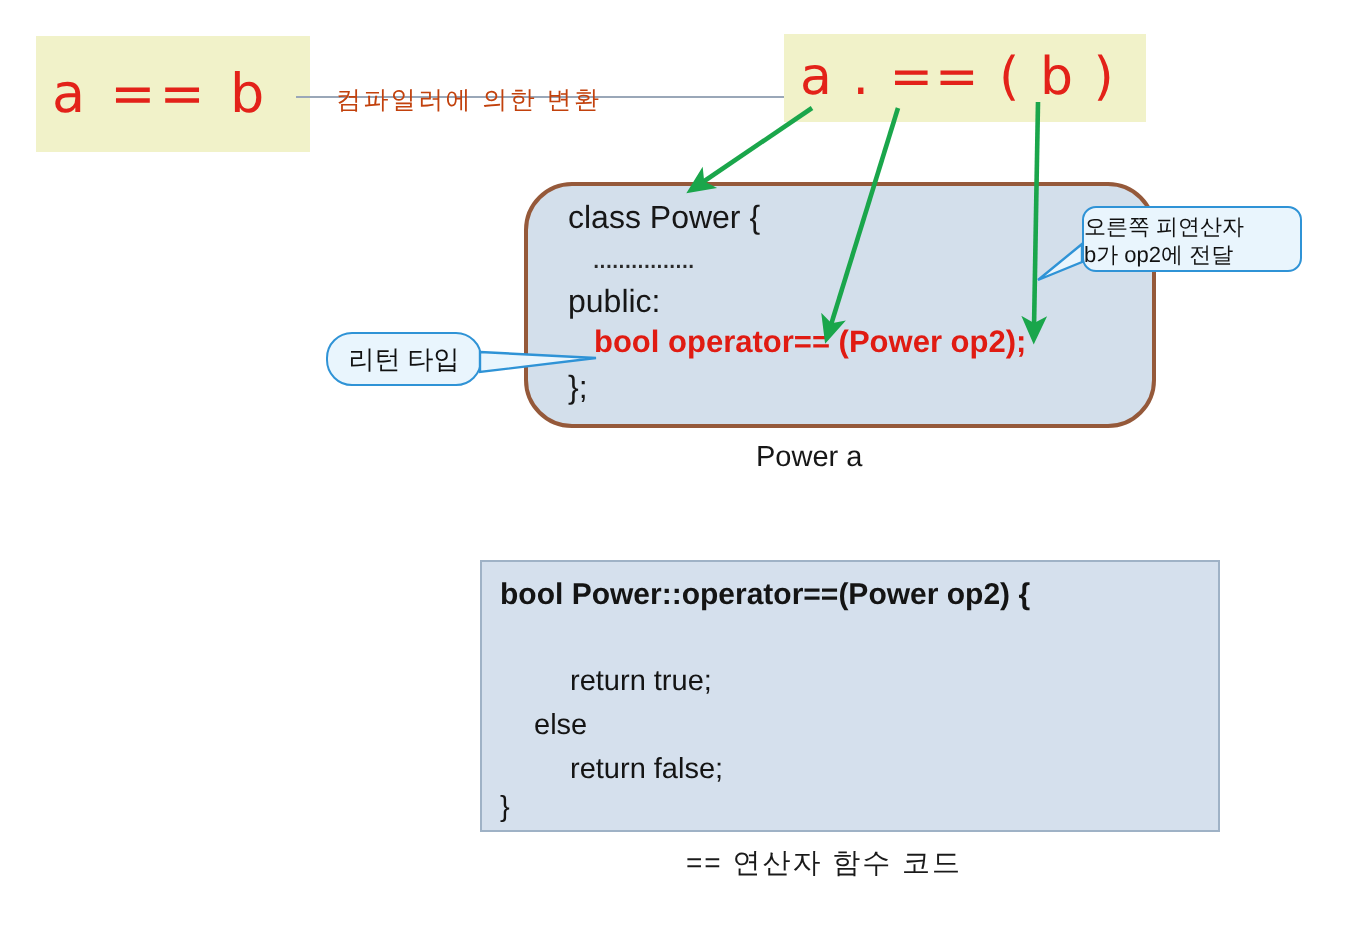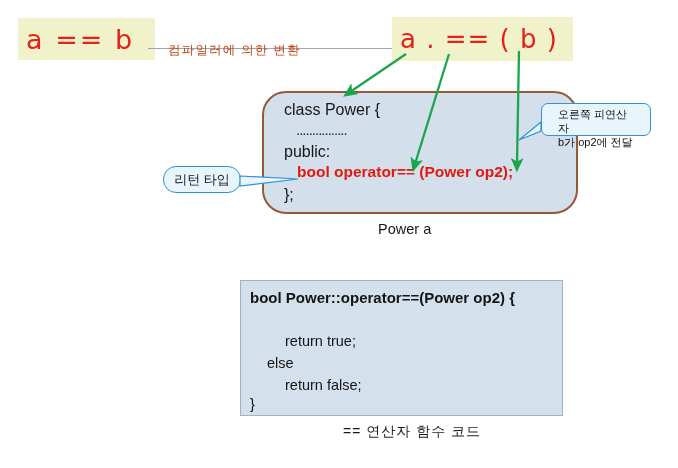--- a/index.html
+++ b/index.html
@@ -23,21 +23,21 @@
     background: #f1f2c9;
     color: #e32219;
     font-size: 27px;
     letter-spacing: 2px;
     font-family: "DejaVu Sans", "Liberation Sans", sans-serif;
     display: flex;
     align-items: center;
     white-space: pre;
   }
   #expr-left {
-    left: 18px; top: 18px; width: 129px; height: 42px;
+    left: 18px; top: 18px; width: 129px; height: 58px;
     padding-left: 8px;
   }
   #expr-right {
     left: 392px; top: 17px; width: 173px; height: 44px;
     padding-left: 8px;
     font-size: 26px;
     letter-spacing: 1px;
   }
 
   
@@ -97,35 +97,35 @@
     font-size: 11.5px;
     line-height: 14px;
     white-space: pre-line;
     padding: 4px 6px 2px 6px;
   }
   #callout-right {
     left: 541px; top: 103px; width: 110px; height: 33px;
     border-radius: 7px;
     font-size: 11px;
     line-height: 14px;
-    padding: 3px 16px;
+    padding: 3px 0;
   }
   #callout-left {
     left: 163px; top: 166px; width: 78px; height: 27px;
     border-radius: 13px;
     display: flex;
     align-items: center;
     justify-content: center;
     font-size: 13px;
     padding: 0;
   }
 
   
   #code-box {
-    left: 240px; top: 280px; width: 323px; height: 136px;
+    left: 240px; top: 280px; width: 370px; height: 136px;
     background: #d5e0ed;
     border: 1.2px solid #9fb2c6;
     box-sizing: border-box;
   }
   .code-line {
     position: absolute;
     font-size: 14.5px;
     color: #141414;
     white-space: pre;
     font-family: "Liberation Sans", "DejaVu Sans", sans-serif;

